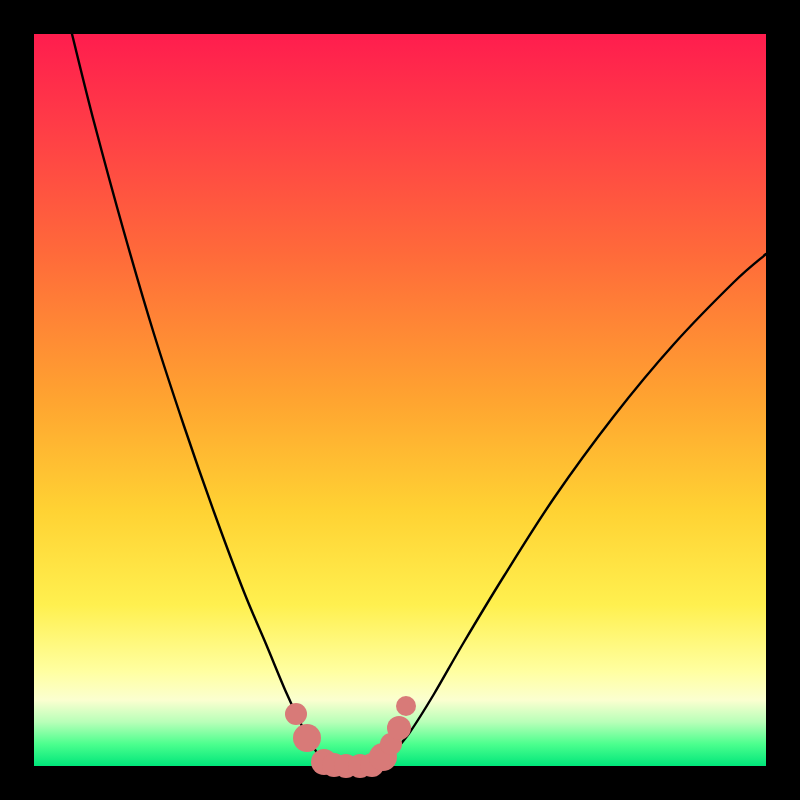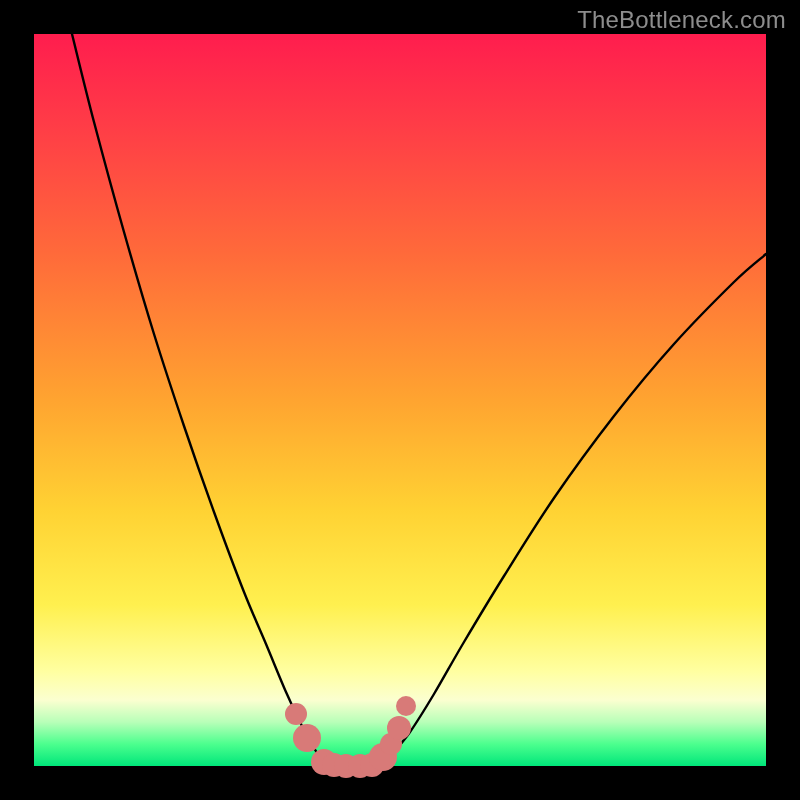--- a/index.html
+++ b/index.html
@@ -56,21 +56,20 @@
     top: 0;
     width: 732px;
     height: 732px;
     overflow: visible;
   }
 </style>
 </head>
 <body>
 
 <div class="frame">
-  <div class="watermark">TheBottleneck.com</div>
   <div class="plot">
     <svg class="curve" viewBox="0 0 732 732">
       <path id="curve-path" fill="none" stroke="#000000" stroke-width="2.4" stroke-linecap="round" d="M 38 0 C 41.7 14.7, 51.3 55.0, 60 88 C 68.7 121.0, 80.0 162.7, 90 198 C 100.0 233.3, 110.0 267.7, 120 300 C 130.0 332.3, 140.0 362.3, 150 392 C 160.0 421.7, 170.0 450.3, 180 478 C 190.0 505.7, 201.3 536.0, 210 558 C 218.7 580.0, 225.0 593.3, 232 610 C 239.0 626.7, 246.0 644.3, 252 658 C 258.0 671.7, 263.3 682.7, 268 692 C 272.7 701.3, 276.7 708.3, 280 714 C 283.3 719.7, 285.7 723.0, 288 726 C 290.3 729.0, 284.3 731.0, 294 732 C 303.7 733.0, 335.3 734.0, 346 732 C 356.7 730.0, 353.0 725.7, 358 720 C 363.0 714.3, 369.0 708.0, 376 698 C 383.0 688.0, 391.0 675.0, 400 660 C 409.0 645.0, 418.3 627.7, 430 608 C 441.7 588.3, 455.0 566.0, 470 542 C 485.0 518.0, 501.7 490.7, 520 464 C 538.3 437.3, 560.0 407.7, 580 382 C 600.0 356.3, 620.0 332.3, 640 310 C 660.0 287.7, 684.7 263.0, 700 248 C 715.3 233.0, 726.7 224.7, 732 220"></path>
       <g id="dots-group">
           <circle cx="262" cy="680" r="11" fill="#d87a78"></circle>
           <circle cx="273" cy="704" r="14" fill="#d87a78"></circle>
           <circle cx="290" cy="728" r="13" fill="#d87a78"></circle>
           <circle cx="300" cy="731" r="12" fill="#d87a78"></circle>
           <circle cx="312" cy="732" r="12" fill="#d87a78"></circle>
           <circle cx="326" cy="732" r="12" fill="#d87a78"></circle>

